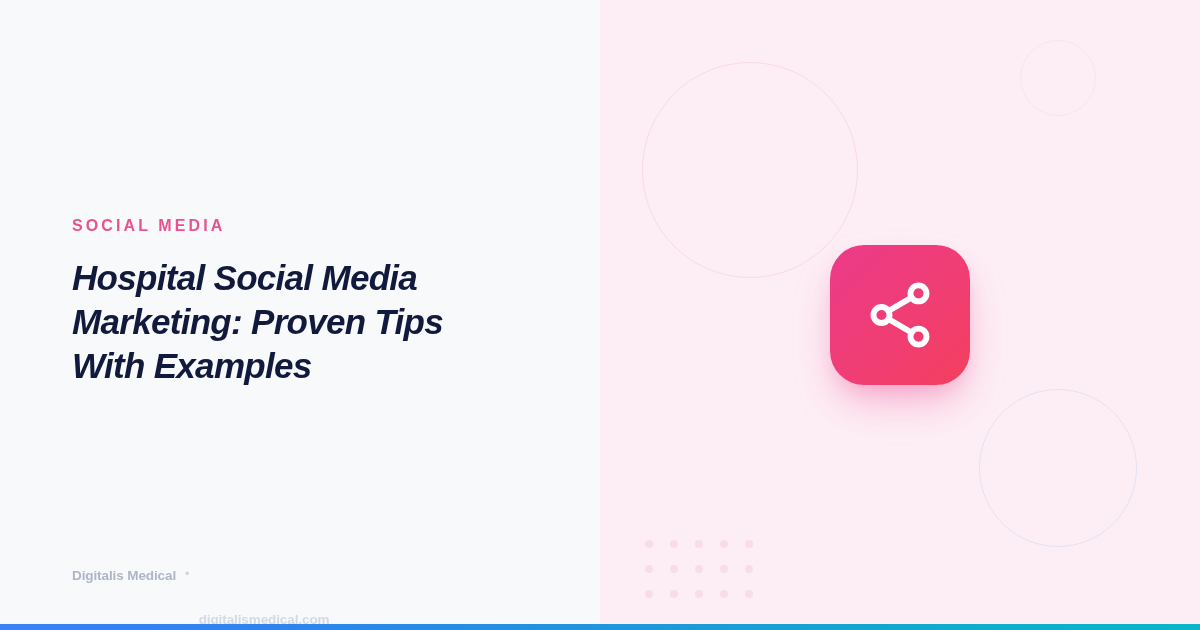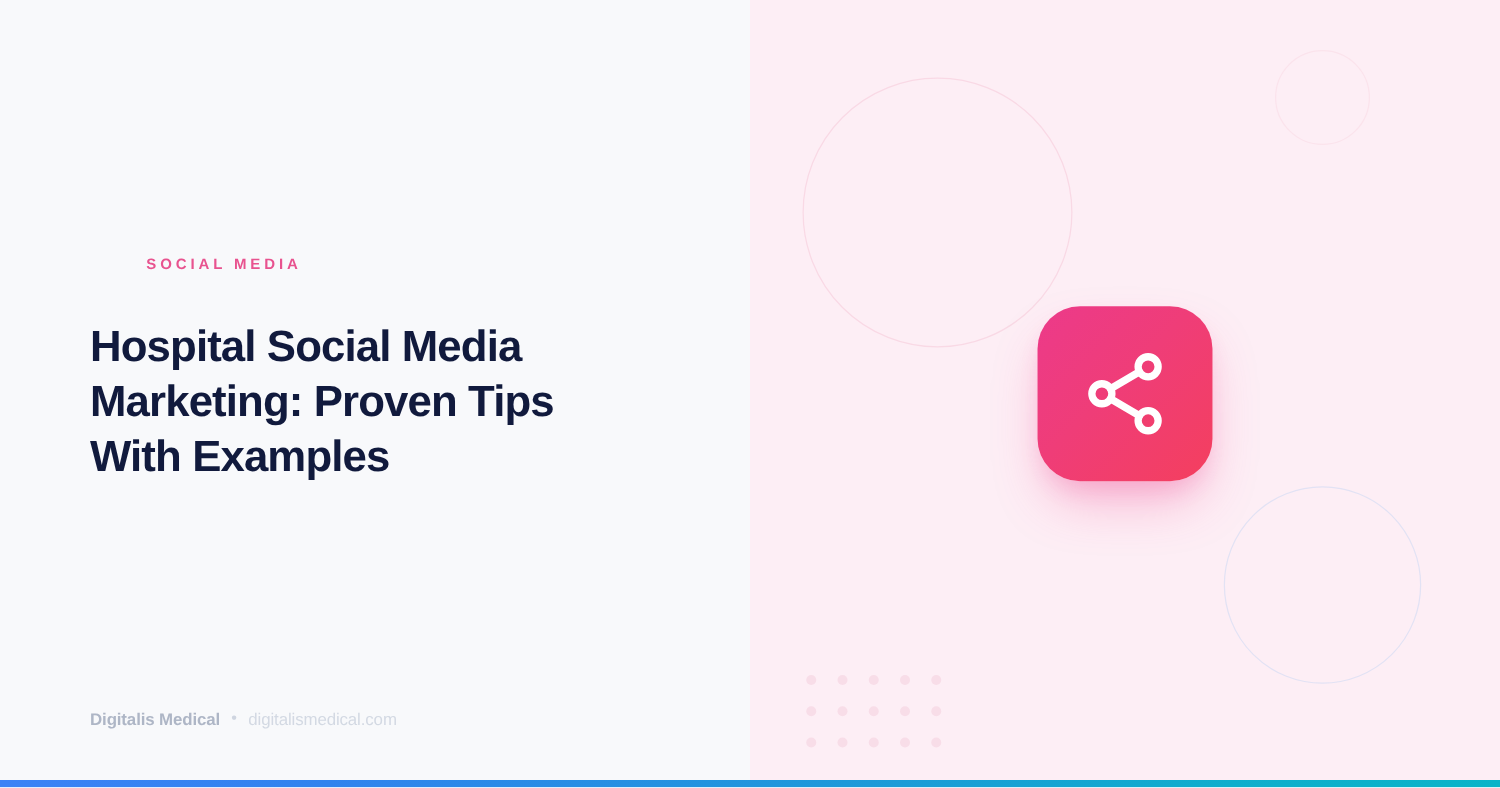--- a/index.html
+++ b/index.html
@@ -25,39 +25,39 @@
     background:#f8f9fb;
     flex:0 0 600px;
   }
   .left-inner {
     position:absolute;
     left:72px; top:0; right:56px; bottom:0;
   }
 
   .eyebrow {
     position:absolute;
-    top:204px; left:0;
-    font-size:12px;
+    top:217px; left:0;
+    font-size:16px;
     font-weight:bold;
     letter-spacing:3.1px;
     color:#e8538f;
     text-transform:uppercase;
     white-space:nowrap;
-    margin-left:45px;
   }
 
   .headline {
     position:absolute;
     top:256px; left:0;
     width:440px;
     font-size:35px;
     line-height:44px;
     font-weight:bold;
     letter-spacing:-0.7px;
     color:#111a3d;
+    font-style:italic;
   }
 
   .footer {
     position:absolute;
     left:0; top:568px;
     display:flex;
     align-items:flex-start;
     gap:9px;
     white-space:nowrap;
   }
@@ -69,23 +69,24 @@
   }
   .footer-sep {
     font-size:13px;
     color:#cfd5e0;
     line-height:1;
     position:relative;
     top:-1px;
   }
   .footer-url {
     font-size:13.5px;
-    font-weight:normal;
+    font-weight:bold;
     color:#d3d9e3;
     letter-spacing:-0.1px;
+    margin-top:44px;
   }
 
   
   .right-panel {
     position:relative;
     width:600px; height:630px;
     flex:0 0 600px;
     background:#fdeef5;
     overflow:hidden;
   }

